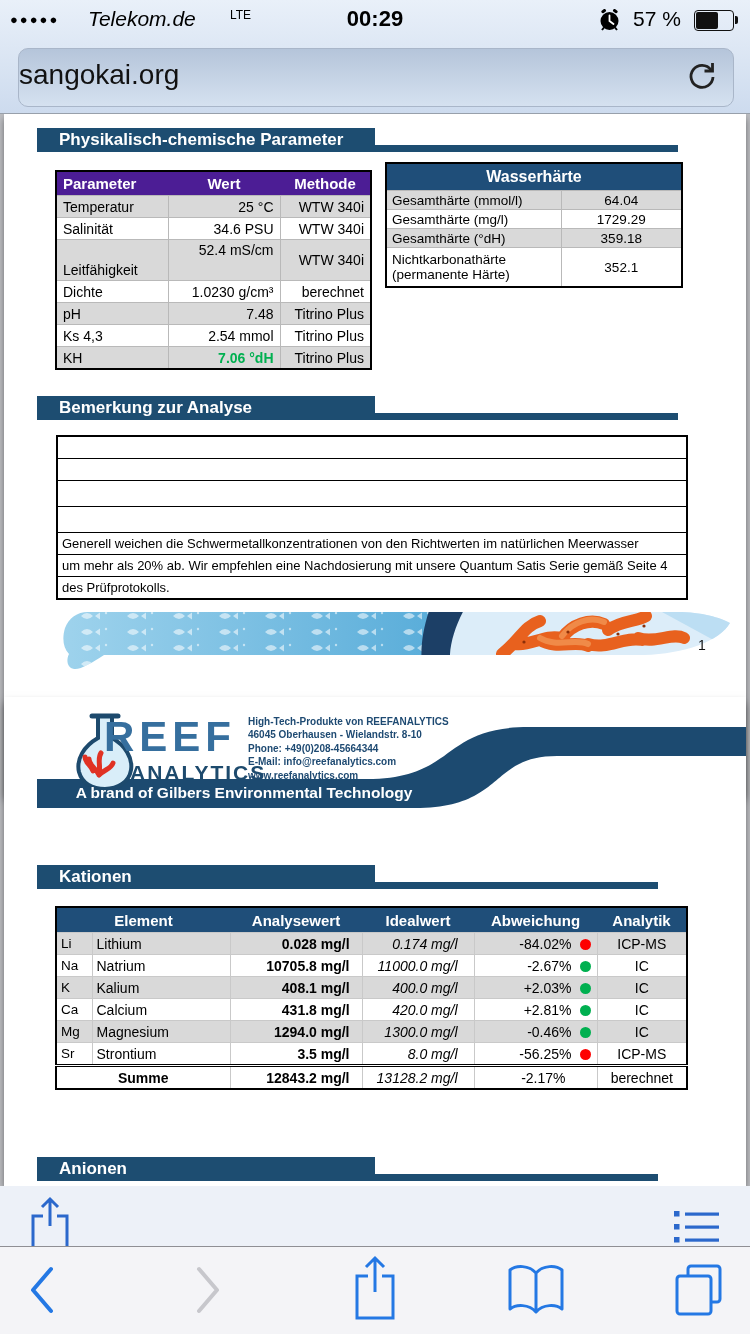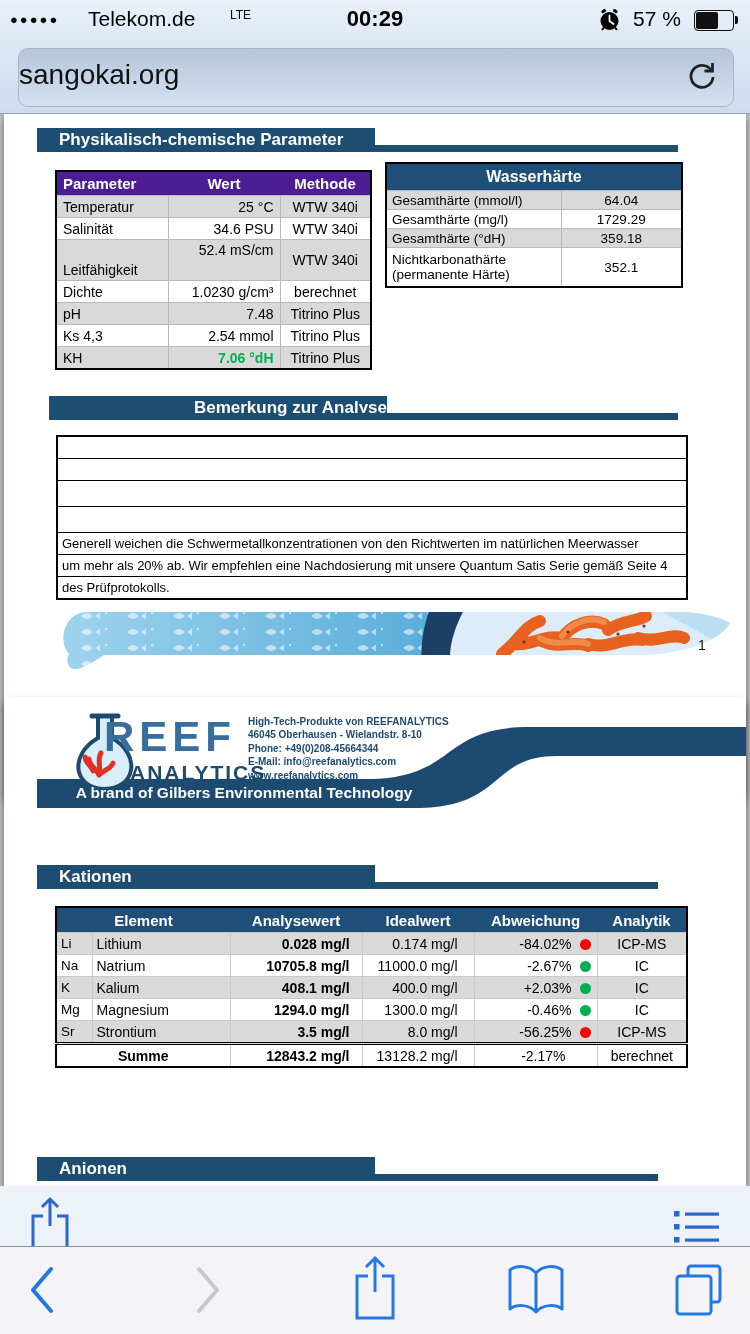--- a/index.html
+++ b/index.html
@@ -3,21 +3,21 @@
 <meta charset="utf-8">
 <style>
   html,body{margin:0;padding:0;}
   #screen{position:relative;width:750px;height:1334px;overflow:hidden;
           font-family:"Liberation Sans","DejaVu Sans",sans-serif;background:#bfc0c4;}
   
   .chrome{position:absolute;left:0;top:0;width:750px;height:113px;
           background:linear-gradient(#e9f0f9,#cddbee);border-bottom:1px solid #98a0ab;z-index:30;}
   .sb{position:absolute;top:0;left:0;width:750px;height:40px;color:#000;}
   .sb .dots{position:absolute;left:10px;top:12px;font-size:13px;letter-spacing:2px;}
-  .sb .carrier{position:absolute;left:88px;top:7px;font-size:21px;}
+  .sb .carrier{position:absolute;left:88px;top:7px;font-size:21px;font-style:italic;}
   .sb .net{position:absolute;left:230px;top:8px;font-size:12px;}
   .sb .time{position:absolute;left:0;width:750px;text-align:center;top:6px;font-size:22px;font-weight:600;}
   .sb .alarm{position:absolute;left:598px;top:9px;}
   .sb .batt-pct{position:absolute;left:633px;top:7px;font-size:21px;text-align:center;}
   .battery{position:absolute;left:694px;top:10px;width:38px;height:19px;border:1.5px solid #111;border-radius:4px;}
   .battery .fill{position:absolute;left:1px;top:1px;bottom:1px;width:57%;background:#111;border-radius:2px;}
   .battery .nub{position:absolute;right:-5px;top:5px;width:3px;height:8px;background:#111;border-radius:0 2px 2px 0;}
   .urlbar{position:absolute;left:18px;top:48px;width:714px;height:57px;border-radius:10px;
           background:linear-gradient(#b5c5da,#d5e1f0);border:1px solid #a9b6c9;}
   .urlbar .url{position:absolute;left:0;right:0;top:10px;font-size:28px;color:#111;}
@@ -33,21 +33,21 @@
           font-weight:bold;font-size:17px;padding-left:22px;width:316px;}
   .sectail{position:absolute;height:7px;background:#1d4d71;width:325px;}
   
   table{border-collapse:collapse;}
   .ptab{position:absolute;left:51px;top:58px;width:315px;font-size:14px;color:#000;
         border:2px solid #000;table-layout:fixed;}
   .ptab th{background:#4c1d95;color:#fff;font-size:15px;font-weight:bold;height:23px;padding:0 6px;}
   .ptab td{height:21px;padding:0 6px;border:1px solid #b9b9b9;}
   .ptab tr:nth-child(odd) td{background:#d9d9d9;}
   .ptab .val{text-align:right;}
-  .ptab .met{text-align:center;}
+  .ptab .met{text-align:right;}
   .ptab .tall td{height:38px;}
   .ptab .tall .vtop{vertical-align:top;padding-top:2px;}
   .ptab .tall .vbot{vertical-align:bottom;padding-bottom:2px;}
   .green{color:#00b050;font-weight:bold;}
   
   .htab{position:absolute;left:381px;top:50px;width:296px;font-size:13.5px;border:2px solid #000;table-layout:fixed;}
   .htab th{background:#1f4e79;color:#fff;font-size:16px;font-weight:bold;height:24px;}
   .htab td{height:18px;padding:0 5px;border:1px solid #b9b9b9;}
   .htab tr:nth-child(odd) td{background:#d9d9d9;}
   .htab .hval{text-align:center;}
@@ -66,21 +66,21 @@
   .swoosh{position:absolute;left:33px;top:26px;width:709px;height:88px;}
   .tagline{position:absolute;left:60px;top:84px;width:360px;text-align:center;
            font-size:15.5px;font-weight:bold;color:#fff;height:24px;line-height:24px;}
   
   .ktab{position:absolute;left:51px;top:209px;width:631px;font-size:14px;border:2px solid #000;table-layout:fixed;}
   .ktab th{background:#1f4e79;color:#fff;font-size:15px;font-weight:bold;height:22px;text-align:center;}
   .ktab td{height:21px;border:1px solid #c9c9c9;padding:0 4px;}
   .ktab tbody tr:nth-child(odd) td{background:#d9d9d9;}
   .ktab .sym{font-size:13.5px;margin-left:8px;}
   .ktab .aw{text-align:right;font-weight:bold;padding-right:12px;}
-  .ktab .iw{text-align:right;padding-right:16px;}
+  .ktab .iw{text-align:right;padding-right:16px;font-style:italic;}
   .ktab .dev{text-align:right;padding-right:6px;white-space:nowrap;margin-left:28px;}
   .ktab .an{text-align:center;}
   .dot{display:inline-block;width:11px;height:11px;border-radius:50%;margin-left:8px;vertical-align:-1px;}
   .dot[data-status="red"]{background:#fe0000;}
   .dot[data-status="green"]{background:#00b050;}
   .ktab .sumrow td{border-top:3px double #000;background:#fff !important;}
   .ktab .sumrow .el{font-weight:bold;text-align:center;}
   .ktab .sumrow .dev{padding-right:31px;}
   
   .pdfbar{position:absolute;left:0;top:1186px;width:750px;height:60px;background:#edf1f8;
@@ -206,21 +206,21 @@
             <td>Gesamthärte (°dH)</td>
             <td class="hval">359.18</td>
           </tr>
           <tr class="twol">
             <td>Nichtkarbonathärte (permanente Härte)</td>
             <td class="hval">352.1</td>
           </tr>
         </tbody>
       </table>
 
-      <div class="secbar" style="left:45px;top:284px;text-align:right;">Bemerkung zur Analyse</div>
+      <div class="secbar" style="left:33px;top:284px;">Bemerkung zur Analyse</div>
       <div class="sectail" style="left:349px;top:301px;"></div>
 
       <table class="rtab">
         <tbody>
           <tr>
               <td></td>
             </tr>
           <tr>
               <td></td>
             </tr>
@@ -338,20 +338,28 @@
           </tr>
           <tr>
             <td class="sym">K</td>
             <td>Kalium</td>
             <td class="aw">408.1 mg/l</td>
             <td class="iw">400.0 mg/l</td>
             <td class="dev"><span>+2.03%</span><span class="dot" data-status="green"></span></td>
             <td class="an">IC</td>
           </tr>
           <tr>
+            <td class="sym">Ca</td>
+            <td>Calcium</td>
+            <td class="aw">431.8 mg/l</td>
+            <td class="iw">420.0 mg/l</td>
+            <td class="dev"><span>+2.81%</span><span class="dot" data-status="green"></span></td>
+            <td class="an">IC</td>
+          </tr>
+          <tr>
             <td class="sym">Mg</td>
             <td>Magnesium</td>
             <td class="aw">1294.0 mg/l</td>
             <td class="iw">1300.0 mg/l</td>
             <td class="dev"><span>-0.46%</span><span class="dot" data-status="green"></span></td>
             <td class="an">IC</td>
           </tr>
           <tr>
             <td class="sym">Sr</td>
             <td>Strontium</td>

